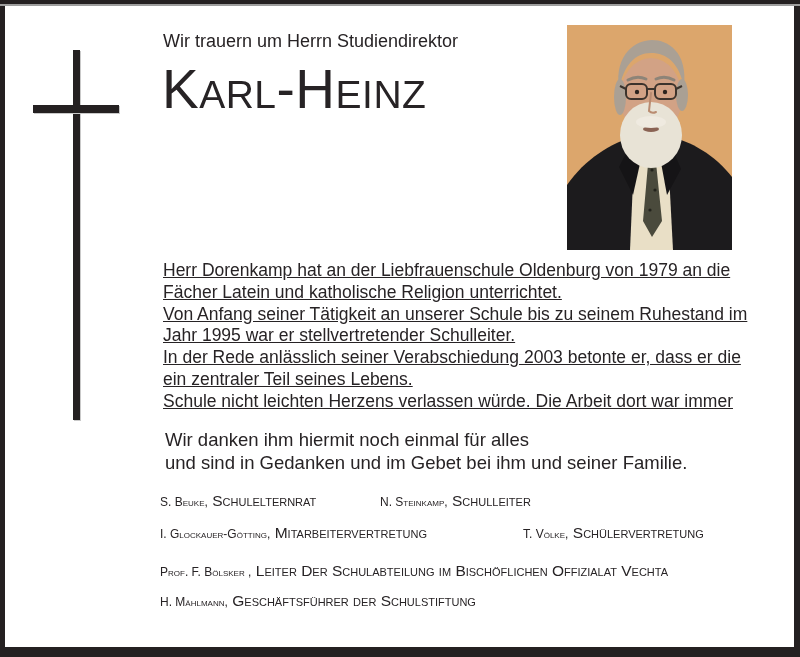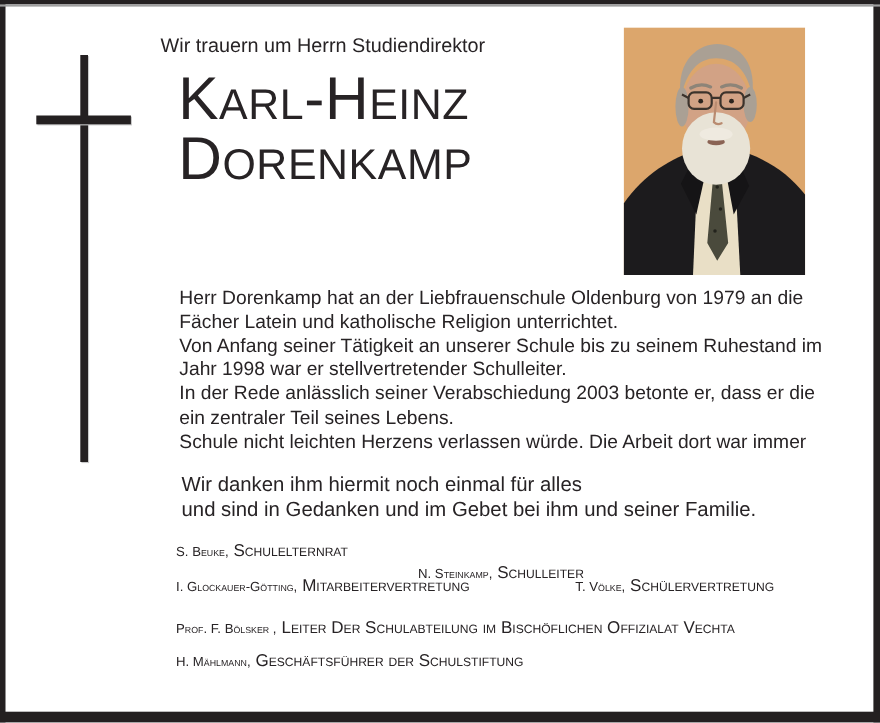--- a/index.html
+++ b/index.html
@@ -11,24 +11,24 @@
   .edge{position:absolute;background:#242021;}
   .edge-left{left:0;top:0;width:5px;height:657px;}
   .edge-right{right:0;top:0;width:6px;height:657px;}
   .edge-top{left:0;top:0;width:800px;height:4px;}
   .edge-top-gray{position:absolute;left:0;top:4px;width:800px;height:2px;background:#9e9e9e;}
   .edge-bottom{left:0;bottom:0;width:800px;height:10px;}
 
   .cross-v{position:absolute;left:73px;top:50px;width:7px;height:370px;background:#242021;box-shadow:1px 1px 0 #c9c9c9;}
   .cross-h{position:absolute;left:33px;top:105px;width:86px;height:8px;background:#242021;box-shadow:1px 1px 0 #c9c9c9;}
 
-  .intro{position:absolute;left:146px;top:31px;font-size:18px;white-space:nowrap;}
+  .intro{position:absolute;left:163px;top:31px;font-size:18px;white-space:nowrap;}
   .name{position:absolute;left:162px;top:62px;font-size:55px;line-height:55px;font-variant:small-caps;letter-spacing:0.5px;white-space:nowrap;}
   .death{position:absolute;left:163px;top:186px;font-size:19.5px;line-height:38px;white-space:nowrap;}
-  .body{position:absolute;left:163px;top:260px;font-size:17.5px;line-height:21.8px;}
+  .body{position:absolute;left:163px;top:260px;font-size:17.5px;line-height:21.8px;text-decoration:underline;}
   .body div{white-space:nowrap;}
   .thanks{position:absolute;left:165px;top:428px;font-size:18.5px;line-height:23px;}
   .thanks div{white-space:nowrap;}
 
   .sig{position:absolute;font-variant:small-caps;white-space:nowrap;}
   .sig-name{font-size:12px;}
   .sig-role{font-size:15.5px;}
 
   .photo{position:absolute;left:567px;top:25px;width:165px;height:225px;}
 </style>
@@ -43,44 +43,43 @@
   <div class="edge-top-gray"></div>
   <div class="edge edge-bottom"></div>
 
   <div class="cross-v"></div>
   <div class="cross-h"></div>
 
   <div class="intro">Wir trauern um Herrn Studiendirektor</div>
 
   <div class="name">
     <div>Karl-Heinz</div>
-    <div>Dorenkamp</div>
   </div>
 
 
   <div class="body">
     <div>Herr Dorenkamp hat an der Liebfrauenschule Oldenburg von 1979 an die</div>
     <div>Fächer Latein und katholische Religion unterrichtet.</div>
     <div>Von Anfang seiner Tätigkeit an unserer Schule bis zu seinem Ruhestand im</div>
-    <div>Jahr 1998 war er stellvertretender Schulleiter.</div>
+    <div>Jahr 1995 war er stellvertretender Schulleiter.</div>
     <div>In der Rede anlässlich seiner Verabschiedung 2003 betonte er, dass er die</div>
     <div>ein zentraler Teil seines Lebens.</div>
     <div>Schule nicht leichten Herzens verlassen würde. Die Arbeit dort war immer</div>
   </div>
 
   <div class="thanks">
     <div>Wir danken ihm hiermit noch einmal für alles</div>
     <div>und sind in Gedanken und im Gebet bei ihm und seiner Familie.</div>
   </div>
 
   <div class="sig" style="left:160px;top:492px">
     <span class="sig-name">S. Beuke,</span>
     <span class="sig-role">Schulelternrat</span>
   </div>
-  <div class="sig" style="left:380px;top:512px">
+  <div class="sig" style="left:380px;top:492px">
     <span class="sig-name">N. Steinkamp,</span>
     <span class="sig-role">Schulleiter</span>
   </div>
   <div class="sig" style="left:160px;top:524px">
     <span class="sig-name">I. Glockauer-Götting,</span>
     <span class="sig-role">Mitarbeitervertretung</span>
   </div>
   <div class="sig" style="left:523px;top:524px">
     <span class="sig-name">T. Völke,</span>
     <span class="sig-role">Schülervertretung</span>

